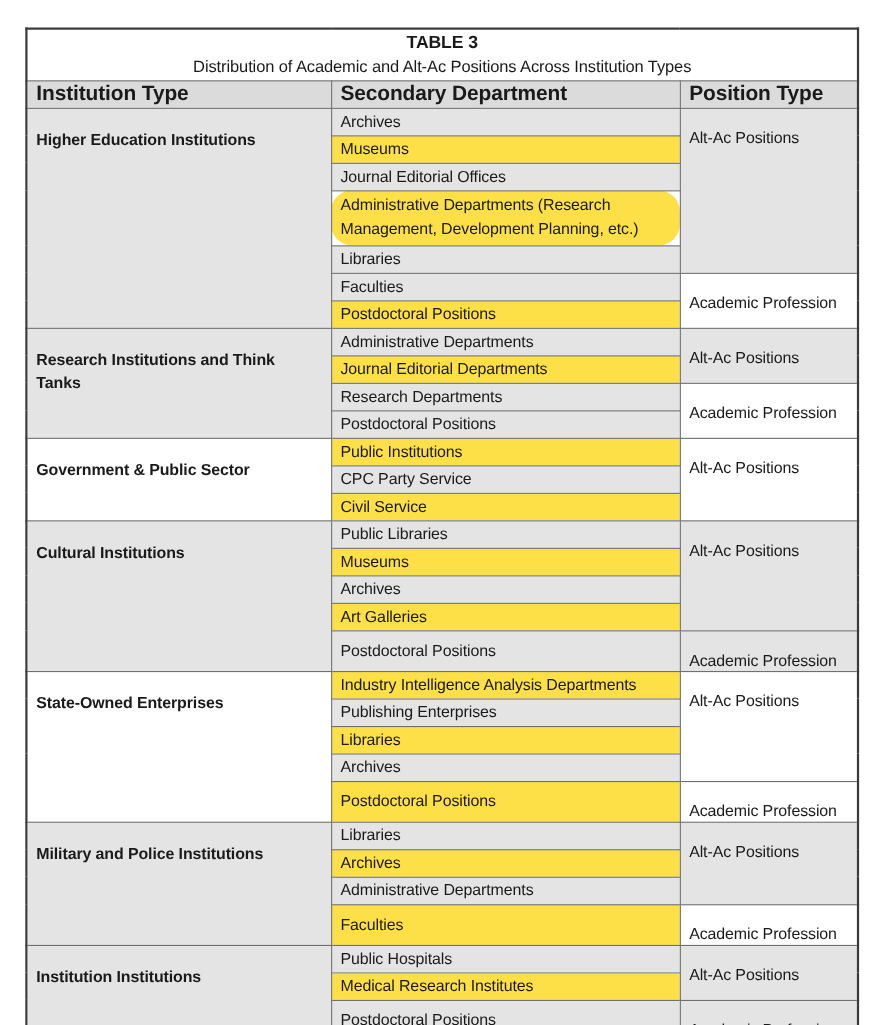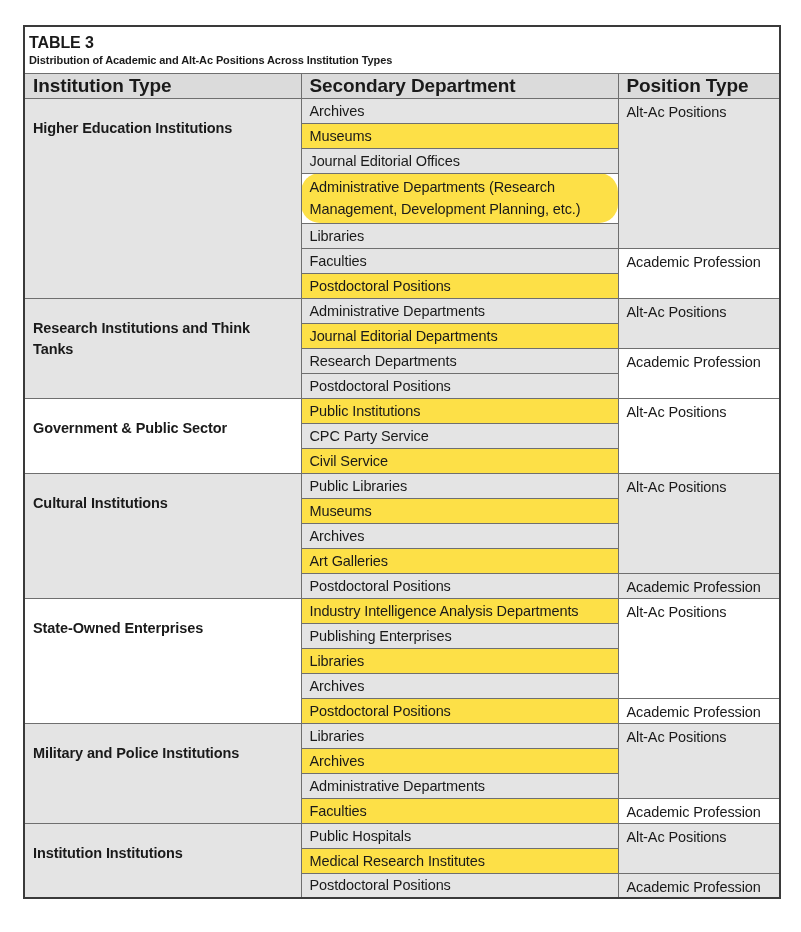--- a/index.html
+++ b/index.html
@@ -7,30 +7,30 @@
        font-family:"Liberation Sans",sans-serif;color:#1a1a1a;}
   .table-wrap{position:absolute;left:23px;top:25px;}
   table{border-collapse:collapse;table-layout:fixed;width:756px;
         border:2px solid #3a3a3a;}
   col.c1{width:277px;} col.c2{width:317px;} col.c3{width:162px;}
   td,th{border:1px solid #6f6f6f;font-size:14.5px;padding:1px 8px;
         letter-spacing:-0.1px;overflow:hidden;}
   tr{height:25px;}
   tr.tall{height:50px;}
   tr.caption-row{height:47px;}
-  .caption-cell{background:#ffffff;padding:2px 4px;}
+  .caption-cell{text-align:center;background:#ffffff;padding:2px 4px;}
   .caption-title{font-weight:700;font-size:16px;line-height:1.35;}
-  .caption-subtitle{font-weight:700;font-size:11px;line-height:1.3;}
+  .caption-subtitle{font-weight:400;font-size:15px;line-height:1.3;}
   th.colhead{background:#dbdbdb;text-align:left;font-weight:700;
              font-size:19px;vertical-align:middle;}
   td.inst{font-weight:700;vertical-align:top;padding-top:19px;
           font-size:14.5px;line-height:1.45;background:#ffffff;}
   td.dept{vertical-align:middle;white-space:nowrap;background:#fde047;}
   td.dept.wrap{white-space:normal;line-height:1.55;border-radius:19px;}
-  td.pos{vertical-align:top;padding-top:5px;background:#ffffff;
+  td.pos{vertical-align:top;padding-top:19px;background:#ffffff;
          white-space:nowrap;}
   .shaded{background:#e4e4e4 !important;}
 </style>
 </head>
 <body>
 
 <div class="table-wrap">
 <table>
   <colgroup>
         <col class="c1">

